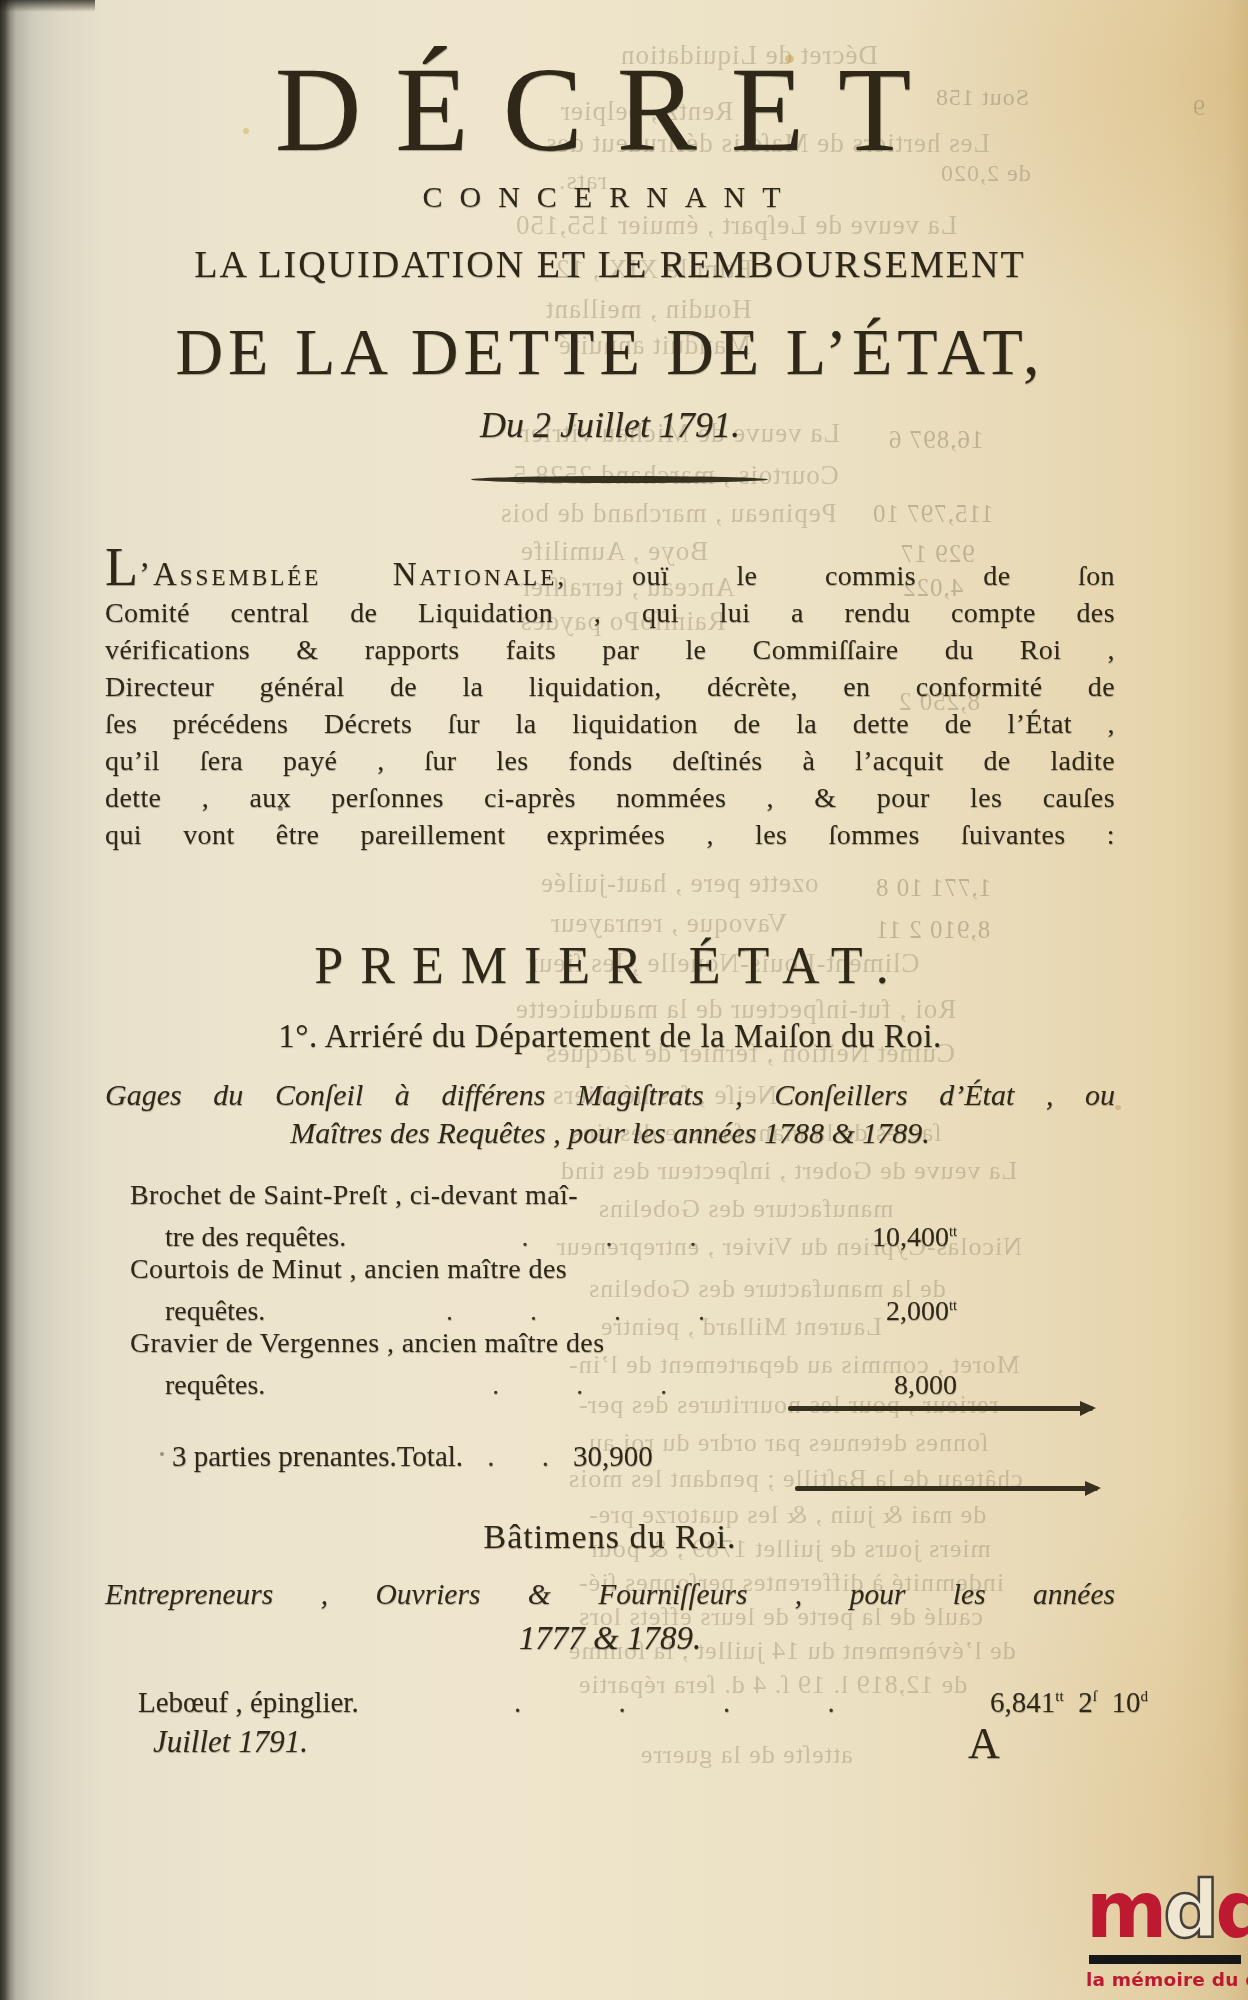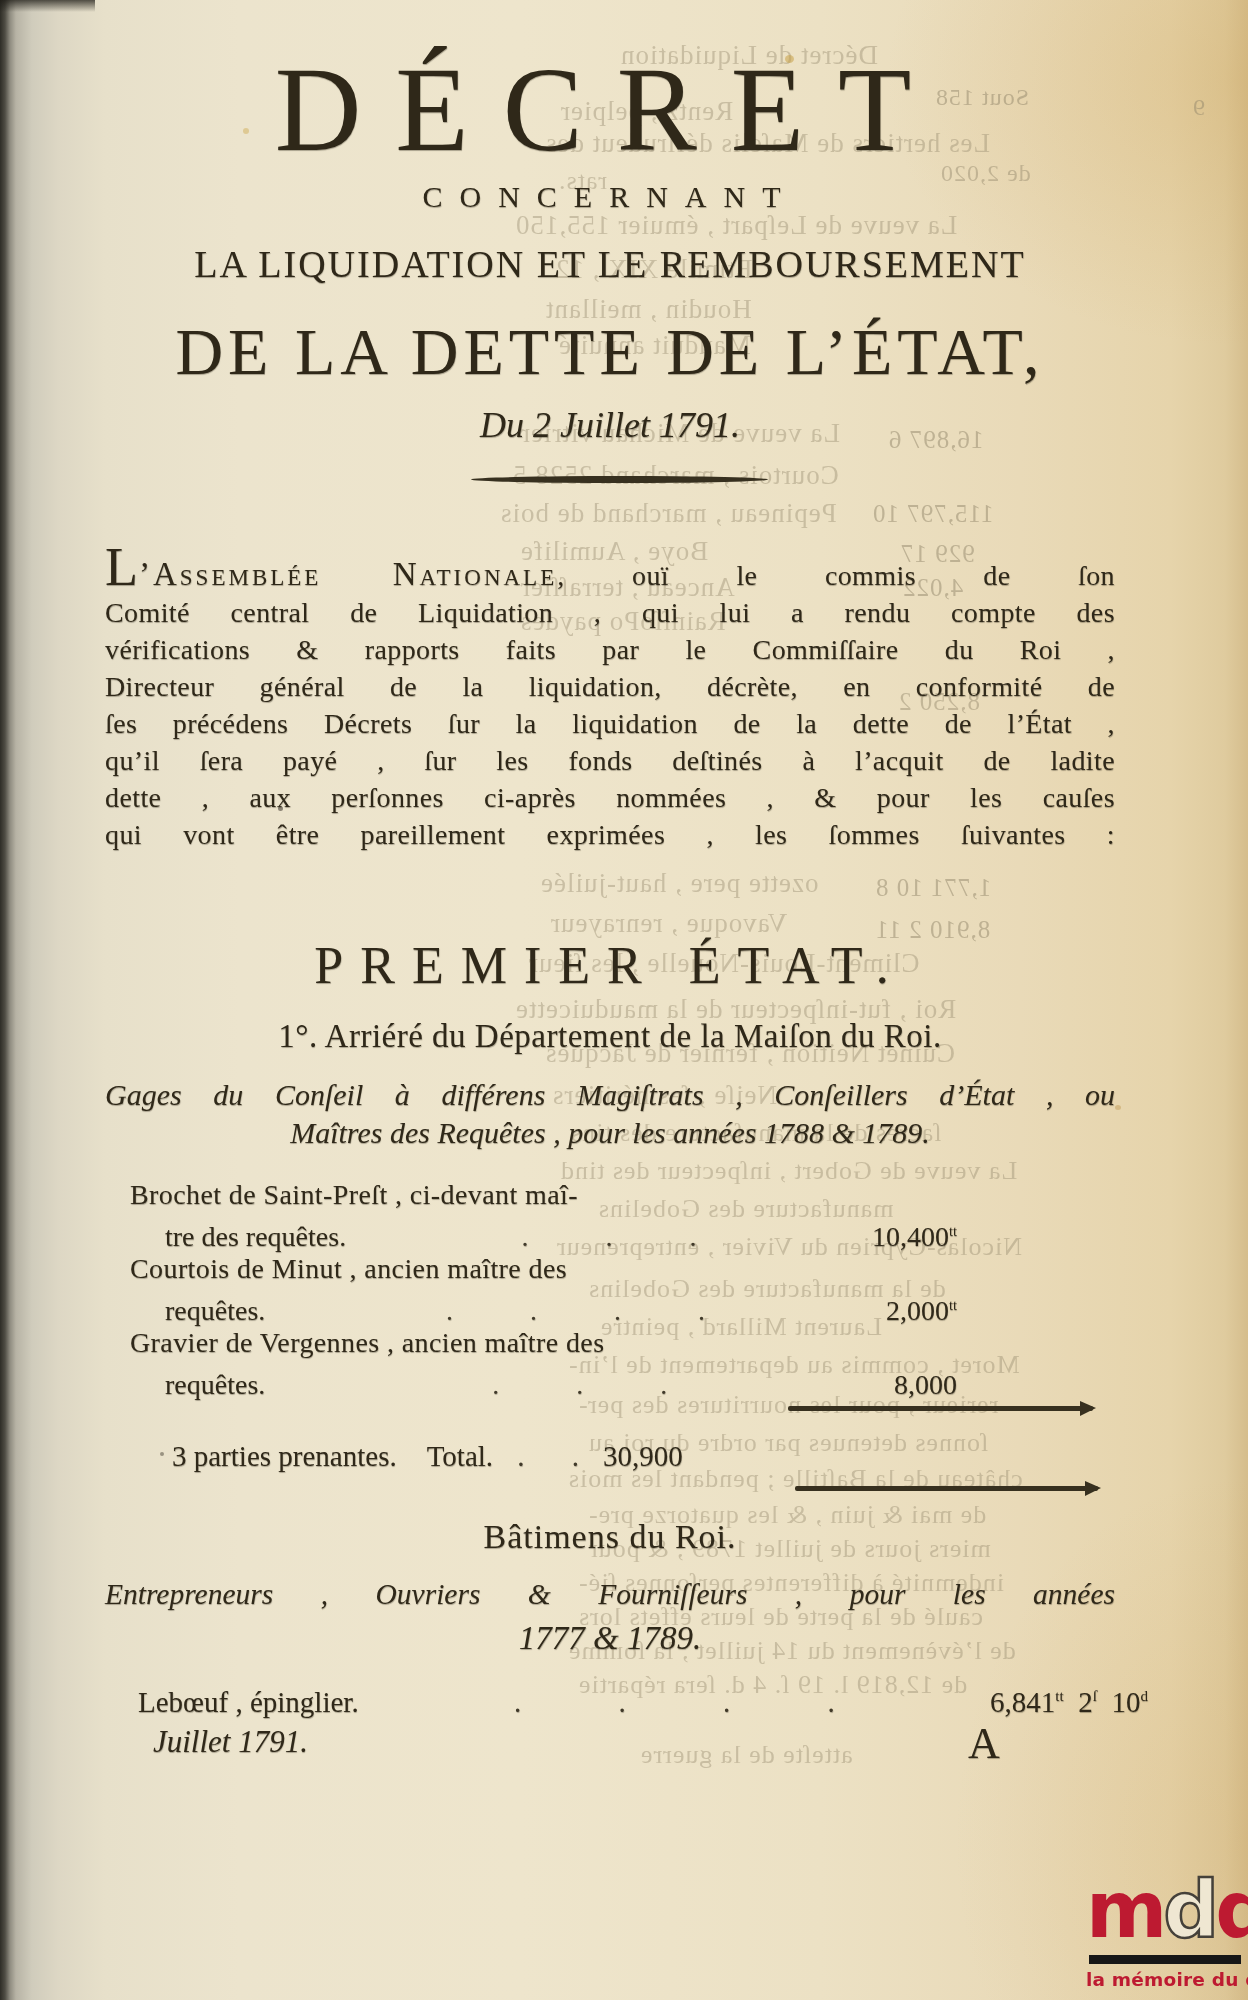--- a/index.html
+++ b/index.html
@@ -50,21 +50,21 @@
   .gages{top:1076px;font-size:30px;font-style:italic;line-height:38px;}
   .gages .j{text-align:justify;text-align-last:justify;}
   .entries{top:1176px;font-size:28px;}
   .entry{height:74px;}
   .entry .l1{line-height:37px;padding-left:25px;letter-spacing:.4px;}
   .entry .l2{line-height:37px;display:flex;align-items:baseline;margin-left:60px;margin-right:158px;}
   .dots{flex:1;text-align:center;word-spacing:70px;opacity:.9;}
   .amt{white-space:nowrap;}
   sup{font-size:.52em;vertical-align:super;letter-spacing:0;}
   .total-row{top:1440px;font-size:29px;display:flex;align-items:baseline;padding-left:67px;}
-  .total-row .lbl2{margin-left:30px;}
+  .total-row .lbl2{}
   .total-row .dots{max-width:110px;word-spacing:40px;}
   .total-row .amt{margin-right:173px;}
   .t-batimens{top:1518px;font-size:34px;letter-spacing:1px;}
   .t-entr{top:1578px;font-size:29.5px;font-style:italic;text-align:justify;text-align-last:justify;}
   .t-annees{top:1620px;font-size:33px;font-style:italic;}
   .leboeuf{top:1686px;font-size:29px;display:flex;align-items:baseline;margin-left:33px;margin-right:-13px;}
   .leboeuf .dots{word-spacing:90px;}
   .foot-date{top:1724px;left:153px;width:auto;font-size:31px;font-style:italic;}
   .sig-a{top:1718px;left:968px;width:auto;font-size:44px;}
   

